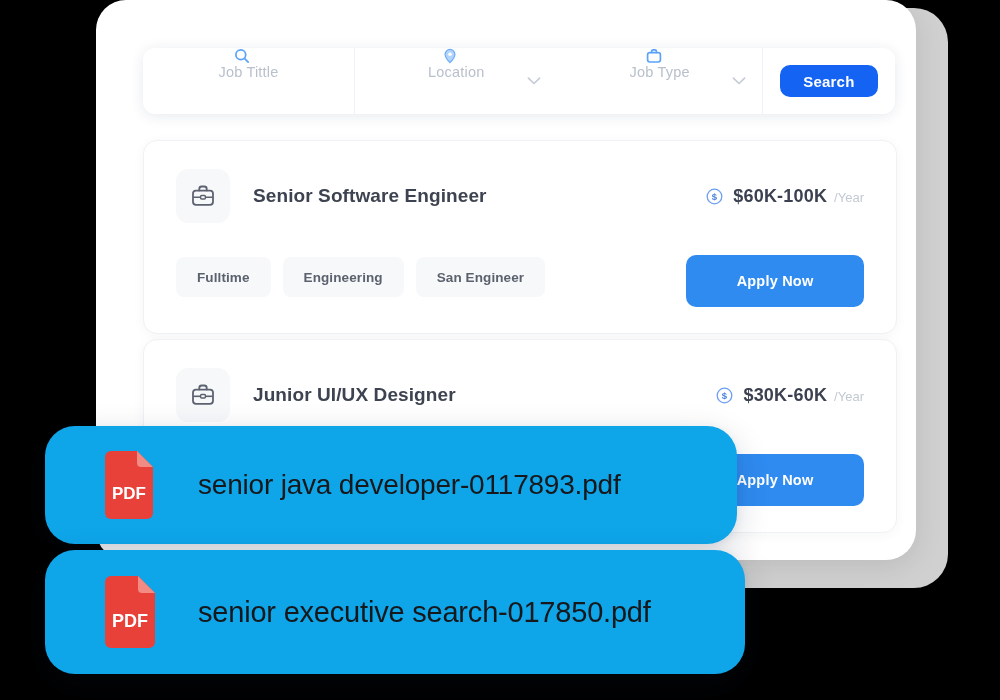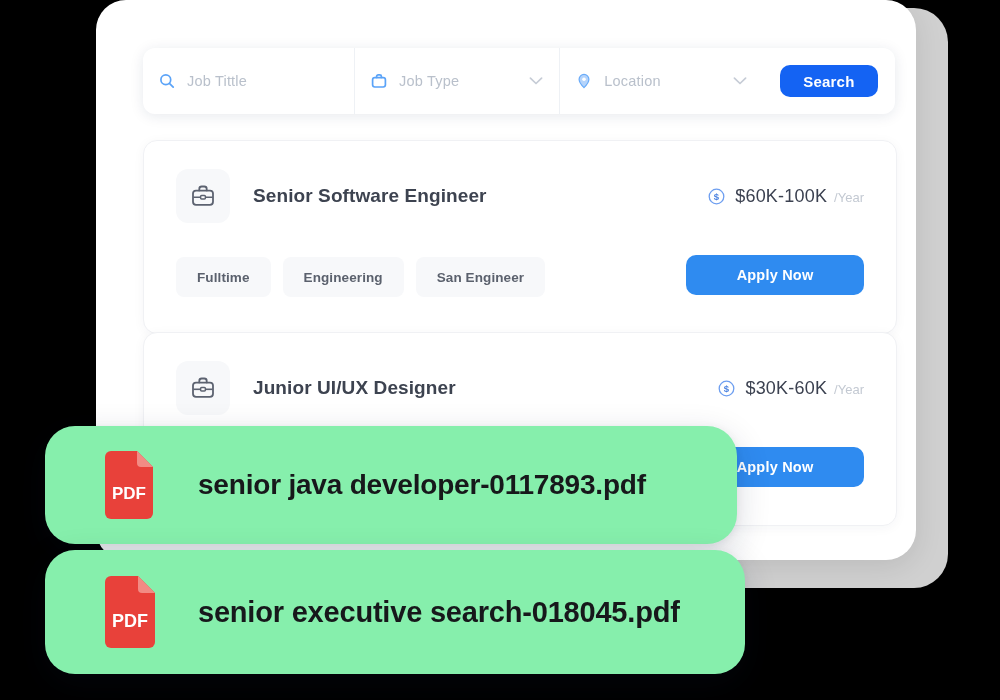--- a/index.html
+++ b/index.html
@@ -56,20 +56,21 @@
     align-items: stretch;
   }
 
   .search-field {
     display: flex;
     align-items: center;
     height: 100%;
     box-sizing: border-box;
     padding: 0 16px;
     position: relative;
+    flex-direction: column;
   }
   .search-field.f1 { width: 222px; border-right: 1px solid #eef1f5; }
   .search-field.f2 { width: 215px; border-right: 1px solid #eef1f5; }
   .search-field.f3 { width: 212px; }
 
   .field-icon {
     width: 16px; height: 16px;
     flex: 0 0 16px;
     margin-right: 12px;
     display: flex; align-items: center; justify-content: center;
@@ -113,21 +114,21 @@
   .job-card {
     position: absolute;
     left: 47px;
     width: 752px;
     background: #ffffff;
     border: 1px solid #f0f1f4;
     border-radius: 14px;
     box-shadow: 0 2px 12px rgba(25,40,75,0.045);
   }
   .job-card.c1 { top: 140px; height: 192px; }
-  .job-card.c2 { top: 332px; height: 192px; }
+  .job-card.c2 { top: 339px; height: 192px; }
 
   .job-top {
     position: absolute;
     left: 0; top: 0;
     width: 100%; height: 110px;
     display: flex;
     align-items: center;
   }
 
   .brief-badge {
@@ -160,21 +161,21 @@
   }
   .coin-icon {
     width: 17px; height: 17px;
     margin-right: 10px;
     position: relative;
     top: 3px;
   }
   .coin-icon svg { display:block; }
   .salary-amt {
     font-size: 18px;
-    font-weight: normal;
+    font-weight: bold;
     color: #3b4150;
     letter-spacing: 0.2px;
     white-space: nowrap;
     font-family: "Liberation Sans", sans-serif;
   }
   .salary-per {
     font-size: 13px;
     color: #c3c9d2;
     margin-left: 7px;
     white-space: nowrap;
@@ -201,36 +202,36 @@
     white-space: nowrap;
     letter-spacing: 0.1px;
     font-family: "Liberation Sans", sans-serif;
   }
 
   .apply-btn {
     position: absolute;
     right: 32px;
     top: 114px;
     width: 178px;
-    height: 40px;
+    height: 52px;
     background: #2f8bf0;
     border: none;
     border-radius: 10px;
     color: #ffffff;
     font-size: 14.5px;
     font-weight: bold;
     letter-spacing: 0.2px;
     cursor: pointer;
     font-family: "Liberation Sans", sans-serif;
   }
 
   
   .pdf-card {
     position: absolute;
-    background: #86efac;
+    background: #0ea5e9;
     border-radius: 30px;
     box-shadow: 0 10px 34px rgba(20,30,60,0.16), 0 2px 8px rgba(20,30,60,0.07);
     display: flex;
     align-items: center;
   }
   .pdf-card.p1 {
     left: 45px;  top: 426px;
     width: 692px; height: 118px;
   }
   .pdf-card.p2 {
@@ -246,21 +247,20 @@
   .pdf-card.p2 .pdf-icon { margin-left: 55px; width: 60px; height: 72px; flex: 0 0 60px; }
   .pdf-icon svg { display: block; width: 100%; height: 100%; }
 
   .pdf-name {
     margin-left: 40px;
     font-size: 28px;
     color: #17181b;
     white-space: nowrap;
     letter-spacing: -0.2px;
     font-family: "Liberation Sans", sans-serif;
-    font-weight: bold;
   }
   .pdf-card.p2 .pdf-name { font-size: 29px; margin-left: 38px; }
 </style>
 </head>
 <body>
 
 <div id="stage">
 
   <div class="device-frame"></div>
 
@@ -271,43 +271,43 @@
       <div class="search-field f1">
         <span class="field-icon">
           <svg width="16" height="16" viewBox="0 0 16 16">
             <circle cx="6.8" cy="6.8" r="4.9" fill="none" stroke="#3e93f7" stroke-width="1.7"></circle>
             <line x1="10.4" y1="10.4" x2="14.2" y2="14.2" stroke="#3e93f7" stroke-width="1.7" stroke-linecap="round"></line>
           </svg>
         </span>
         <span class="field-placeholder">Job Tittle</span>
       </div>
 
+      <div class="search-field f3">
+        <span class="field-icon">
+          <svg width="16" height="16" viewBox="0 0 16 16">
+            <path d="M8 1.4c2.7 0 4.9 2.2 4.9 4.9 0 3.6-4.9 8.3-4.9 8.3S3.1 9.9 3.1 6.3C3.1 3.6 5.3 1.4 8 1.4z" fill="#a9cdfb" stroke="#4f9df8" stroke-width="1.2"></path>
+            <circle cx="8" cy="6.3" r="1.8" fill="#ffffff"></circle>
+          </svg>
+        </span>
+        <span class="field-placeholder">Location</span>
+        <span class="chev">
+          <svg width="14" height="9" viewBox="0 0 14 9">
+            <polyline points="1.4,1.6 7,7 12.6,1.6" fill="none" stroke="#c6ccd6" stroke-width="1.7" stroke-linecap="round" stroke-linejoin="round"></polyline>
+          </svg>
+        </span>
+      </div>
+
       <div class="search-field f2">
         <span class="field-icon">
           <svg width="16" height="16" viewBox="0 0 16 16">
             <rect x="1.6" y="4.6" width="12.8" height="9.4" rx="2.2" fill="none" stroke="#3e93f7" stroke-width="1.7"></rect>
             <path d="M5.6 4.4V3.4a1.6 1.6 0 0 1 1.6-1.6h1.6a1.6 1.6 0 0 1 1.6 1.6v1" fill="none" stroke="#3e93f7" stroke-width="1.7" stroke-linecap="round"></path>
           </svg>
         </span>
         <span class="field-placeholder">Job Type</span>
-        <span class="chev">
-          <svg width="14" height="9" viewBox="0 0 14 9">
-            <polyline points="1.4,1.6 7,7 12.6,1.6" fill="none" stroke="#c6ccd6" stroke-width="1.7" stroke-linecap="round" stroke-linejoin="round"></polyline>
-          </svg>
-        </span>
-      </div>
-
-      <div class="search-field f3">
-        <span class="field-icon">
-          <svg width="16" height="16" viewBox="0 0 16 16">
-            <path d="M8 1.4c2.7 0 4.9 2.2 4.9 4.9 0 3.6-4.9 8.3-4.9 8.3S3.1 9.9 3.1 6.3C3.1 3.6 5.3 1.4 8 1.4z" fill="#a9cdfb" stroke="#4f9df8" stroke-width="1.2"></path>
-            <circle cx="8" cy="6.3" r="1.8" fill="#ffffff"></circle>
-          </svg>
-        </span>
-        <span class="field-placeholder">Location</span>
         <span class="chev">
           <svg width="14" height="9" viewBox="0 0 14 9">
             <polyline points="1.4,1.6 7,7 12.6,1.6" fill="none" stroke="#c6ccd6" stroke-width="1.7" stroke-linecap="round" stroke-linejoin="round"></polyline>
           </svg>
         </span>
       </div>
 
       <button class="search-btn">Search</button>
     </div>
 
@@ -391,16 +391,16 @@
   </div>
 
   <div class="pdf-card p2">
     <span class="pdf-icon">
       <svg viewBox="0 0 60 72">
         <path d="M5 6a6 6 0 0 1 6-6h27l17 17v49a6 6 0 0 1-6 6H11a6 6 0 0 1-6-6z" fill="#e8413a"></path>
         <path d="M38 0l17 17H42a4 4 0 0 1-4-4z" fill="#f28b84"></path>
         <text x="30" y="51" text-anchor="middle" font-size="18" font-weight="bold" fill="#ffffff" font-family="Liberation Sans, sans-serif">PDF</text>
       </svg>
     </span>
-    <span class="pdf-name">senior executive search-018045.pdf</span>
+    <span class="pdf-name">senior executive search-017850.pdf</span>
   </div>
 
 </div>
 
 </body></html>

